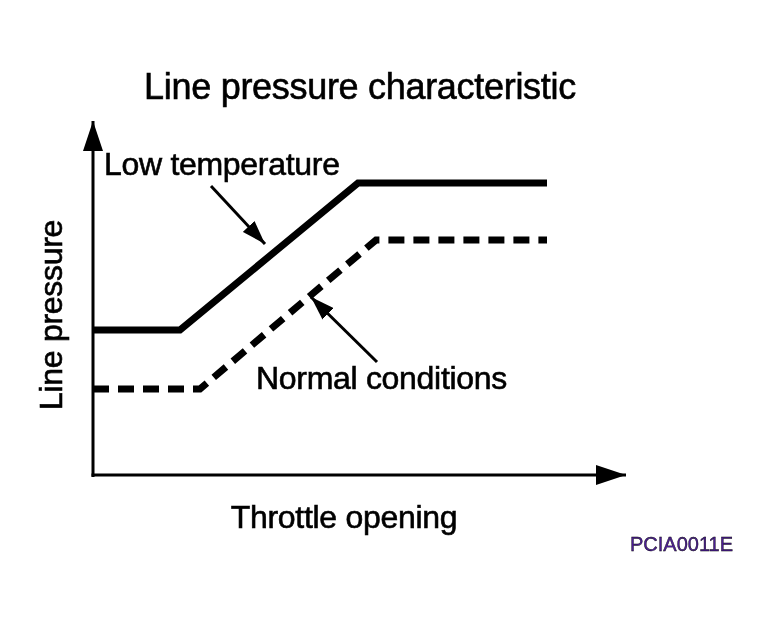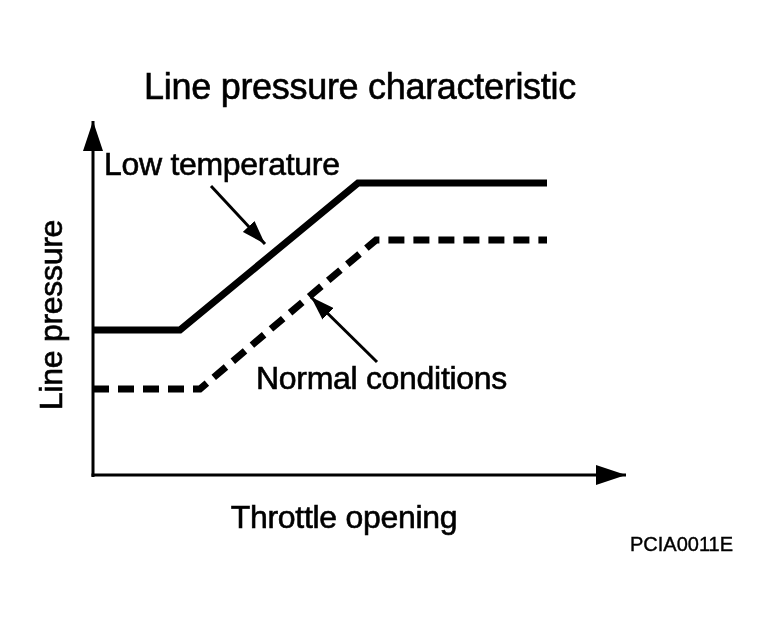--- a/index.html
+++ b/index.html
@@ -50,21 +50,21 @@
     left: -49px; top: 297px;
     width: 200px; height: 36px;
     text-align: center;
     transform: rotate(-90deg);
   }
   .lbl-code {
     position: absolute;
     right: 34px; top: 532px;
     font-size: 20px;
     line-height: 24px;
-    color: #000000;
+    color: #4c1d95;
     -webkit-text-stroke: 0.4px #000;
     white-space: nowrap;
   }
 </style>
 </head>
 <body>
 
 <div class="fig">
 
   <svg width="767" height="628" viewBox="0 0 767 628">

